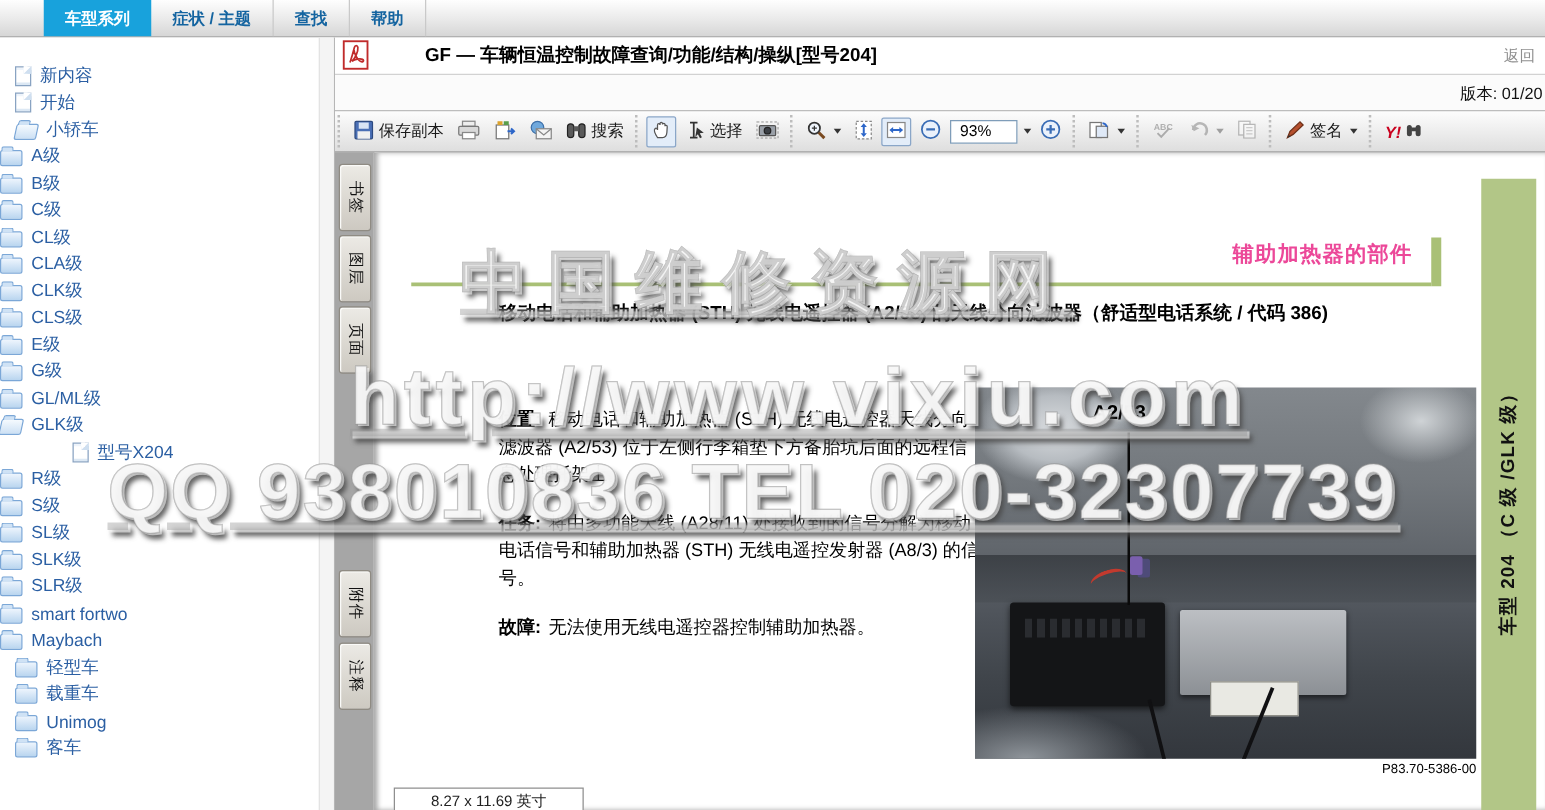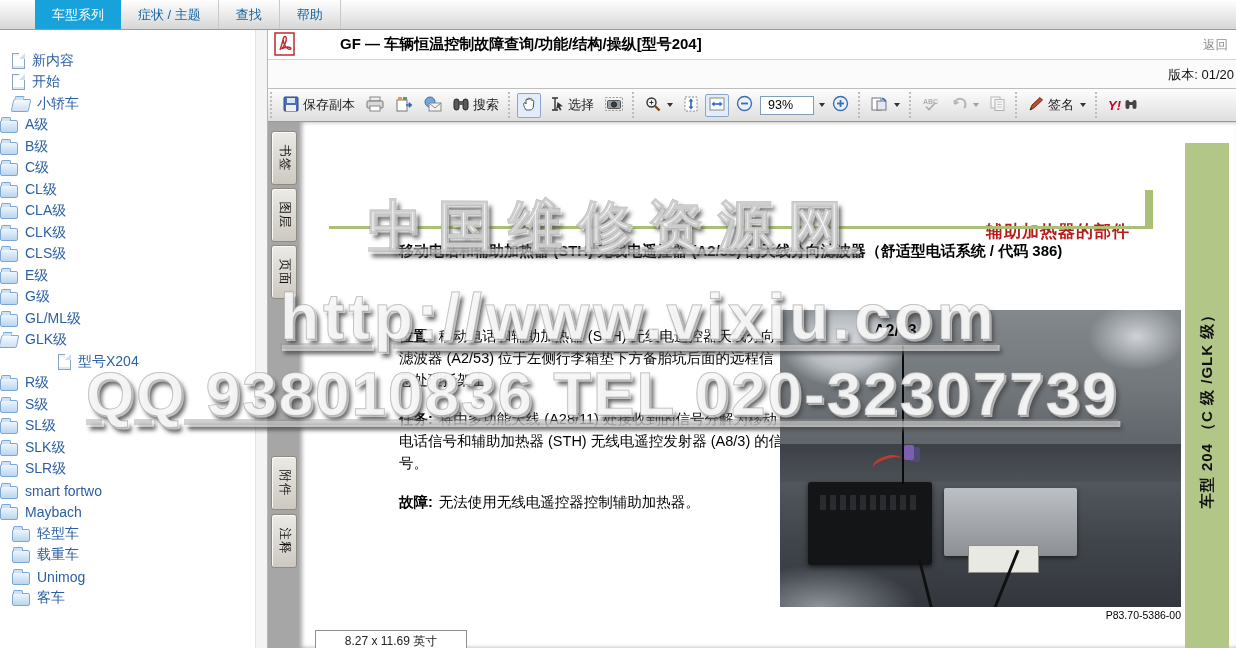--- a/index.html
+++ b/index.html
@@ -3,21 +3,21 @@
 <meta charset="utf-8">
 <style>
   html,body{margin:0;padding:0;}
   body{font-family:"Liberation Sans","DejaVu Sans",sans-serif;background:#fff;}
   .app{position:relative;width:1236px;height:648px;overflow:hidden;background:#fff;}
 
   
   .topbar{position:absolute;left:0;top:0;width:1236px;height:30px;box-sizing:border-box;
     background:linear-gradient(#fefefe,#e9e9e9 55%,#d6d6d6);border-bottom:1px solid #9b9b9b;
     display:flex;align-items:stretch;padding-left:35px;}
-  .tab{display:flex;align-items:center;padding:0 17px;font-size:13px;font-weight:normal;
+  .tab{display:flex;align-items:center;padding:0 17px;font-size:13px;font-weight:bold;
     color:#1464a0;border-right:1px solid #c9c9c9;cursor:pointer;white-space:nowrap;}
   .tab.active{background:#18a2dc;color:#fff;border-right:none;}
 
   
   .sidebar{position:absolute;left:0;top:30px;width:268px;height:618px;background:#fff;
     border-right:1px solid #b6b6b6;box-sizing:border-box;padding-top:20px;overflow:hidden;}
   .sidebar .scrolltrack{position:absolute;right:0;top:0;width:11px;height:100%;background:#f4f4f4;border-left:1px solid #e3e3e3;}
   .tree-item{display:flex;align-items:center;height:21.5px;font-size:14px;color:#2b5fa3;cursor:pointer;white-space:nowrap;}
   .lvl0{padding-left:12px}.lvl1{}.lvl2{padding-left:58px}
   .ticon{position:relative;flex:none;margin-right:7px;box-sizing:border-box;}
@@ -56,21 +56,21 @@
   
   .viewer{position:absolute;left:0;top:92px;right:0;bottom:0;background:#919191;overflow:hidden;}
   .tabstrip{position:absolute;left:0;top:0;width:31px;bottom:0;background:#a6a6a6;border-right:1px solid #868686;}
   .vtab{position:absolute;left:3px;width:24px;height:52px;background:linear-gradient(#eceae5,#cdc9c1);
     border:1px solid #8f8b83;border-radius:3px;box-shadow:inset 1px 1px 0 #fafaf8;cursor:pointer;}
   .vtab span{position:absolute;left:50%;top:50%;transform:translate(-50%,-50%) rotate(90deg);
     font-size:12.5px;color:#111;white-space:nowrap;letter-spacing:1px;}
   .page{position:absolute;left:31px;top:0;right:0;bottom:0;background:#fff;box-shadow:inset 3px 0 4px rgba(0,0,0,.35);}
 
   
-  .doc-heading{position:absolute;right:106px;top:70px;font-size:17px;font-weight:bold;color:#b91c1c;letter-spacing:1px;margin-top:28px;}
+  .doc-heading{position:absolute;right:106px;top:70px;font-size:17px;font-weight:bold;color:#ec4899;letter-spacing:1px;}
   .heading-line{position:absolute;left:30px;top:104px;width:816px;height:3px;background:#a9c076;}
   .heading-corner{position:absolute;left:846px;top:68px;width:8px;height:39px;background:#a9c076;}
   .doc-subtitle{position:absolute;left:100px;top:117px;width:770px;font-size:15px;font-weight:bold;color:#000;line-height:1.55;}
   .paracol{position:absolute;left:100px;top:203px;width:388px;font-size:14.5px;color:#000;line-height:1.52;}
   .paracol p{margin:0 0 17px 0;}
   .paracol b{font-weight:bold;margin-right:6px;}
 
   
   .photo{position:absolute;left:481px;top:188px;width:401px;height:297px;overflow:hidden;
     background:

